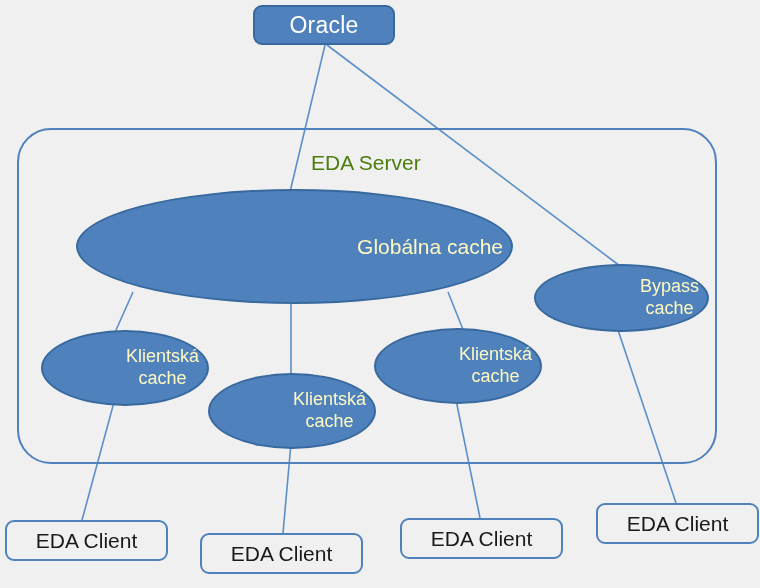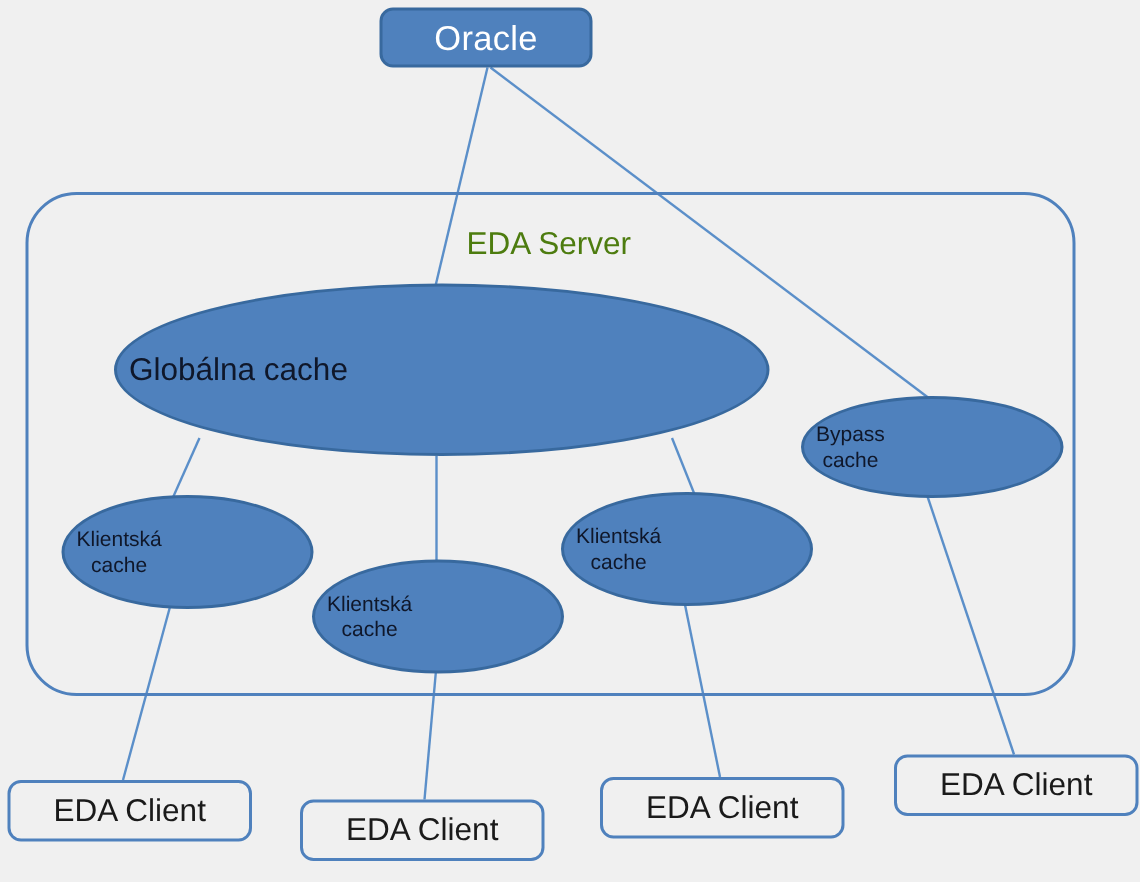--- a/index.html
+++ b/index.html
@@ -50,28 +50,28 @@
     font-size: 21px;
   }
   
   .node-ellipse {
     position: absolute;
     z-index: 3;
     box-sizing: border-box;
     border-radius: 50%;
     display: flex;
     align-items: center;
-    justify-content: flex-start;
+    justify-content: flex-end;
     text-align: center;
-    color: #0f172a;
+    color: #fef9c3;
     line-height: 1.22;
     padding: 0 8px;
   }
   .node-ellipse.big { font-size: 21px; }
-  .node-ellipse.small { font-size: 14px; }
+  .node-ellipse.small { font-size: 18px; }
   
   #eda-server-container {
     position: absolute;
     z-index: 2;
     box-sizing: border-box;
     background: transparent;
     border-radius: 34px;
   }
   #eda-server-label {
     position: absolute;

